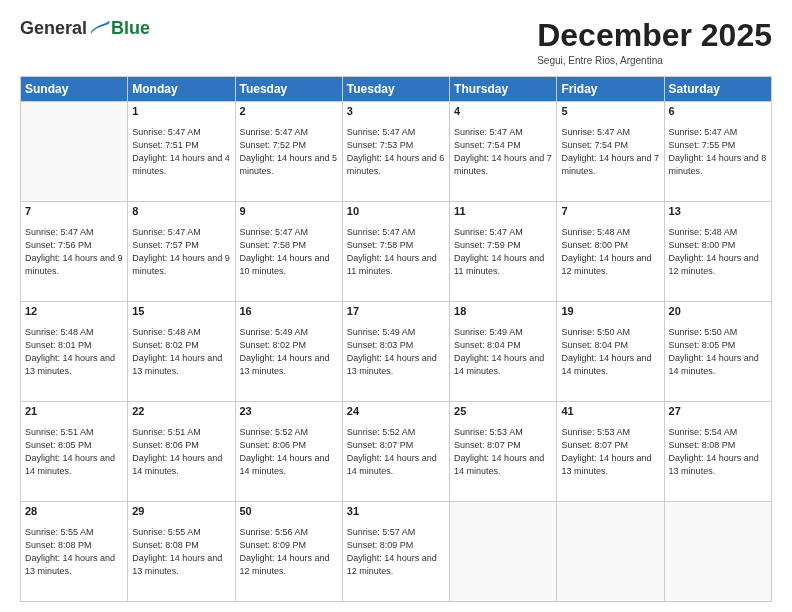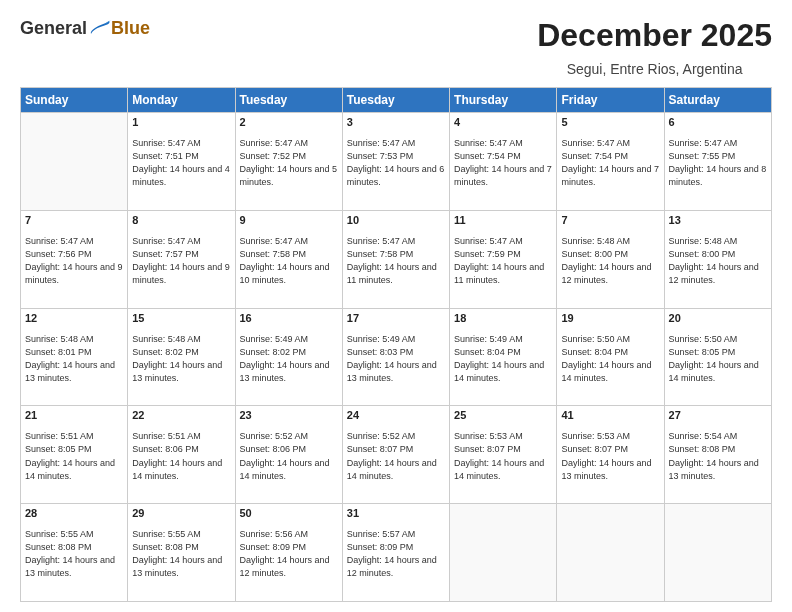--- a/index.html
+++ b/index.html
@@ -34,40 +34,40 @@
       align-items: center;
     }
     .logo-general {
       font-size: 18px;
       font-weight: bold;
       color: #333;
     }
     .logo-blue {
       font-size: 18px;
       font-weight: bold;
-      color: #a16207;
+      color: #15803d;
     }
     .logo-bird {
       width: 22px;
       height: 18px;
       margin-left: 2px;
     }
     .title-area {
-      text-align: center;
+      text-align: left;
     }
     .month-title {
       font-size: 32px;
       font-weight: bold;
       color: #222;
       line-height: 1.1;
     }
     .subtitle {
-      font-size: 14px;
+      font-size: 10px;
       color: #444;
-      margin-top: 8px;
+      margin-top: 2px;
     }
     .calendar {
       width: 100%;
       border-collapse: collapse;
       flex: 1;
       border-radius: 19px;
     }
     .calendar th {
       background-color: #2e74c0;
       color: #fff;

